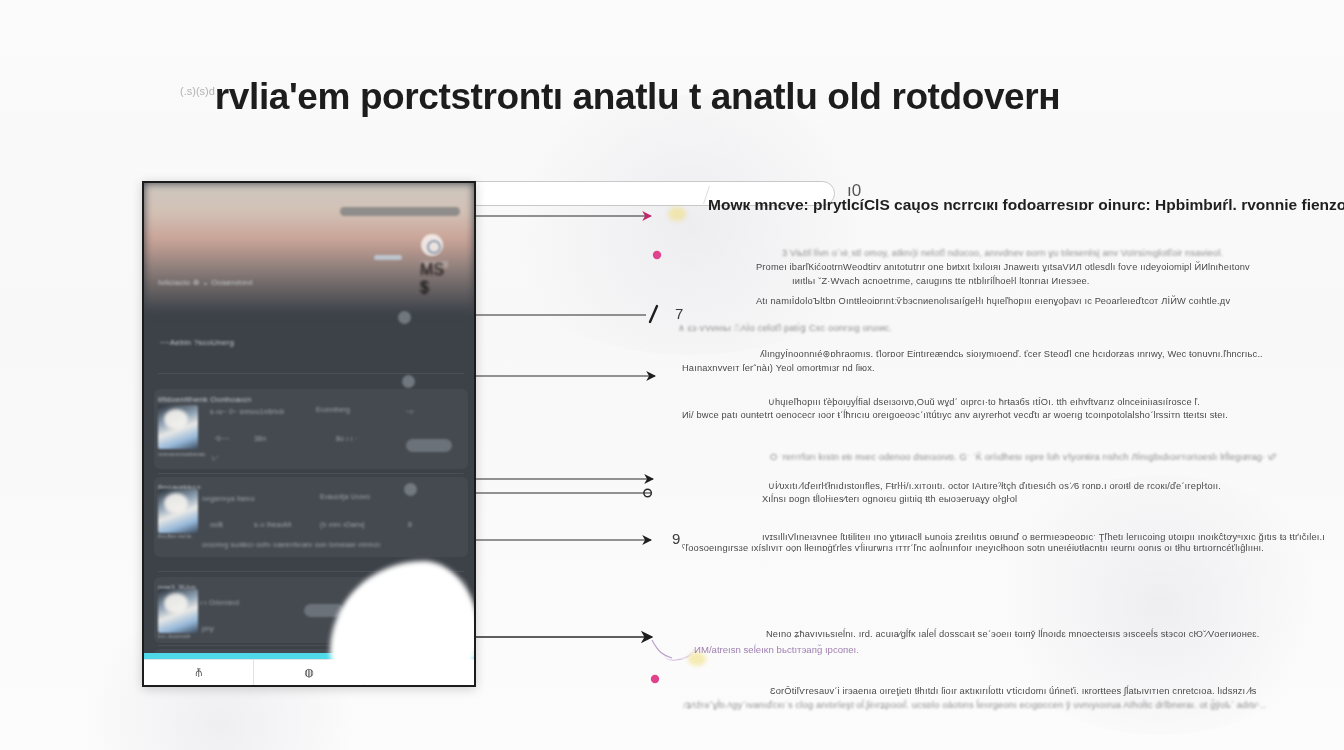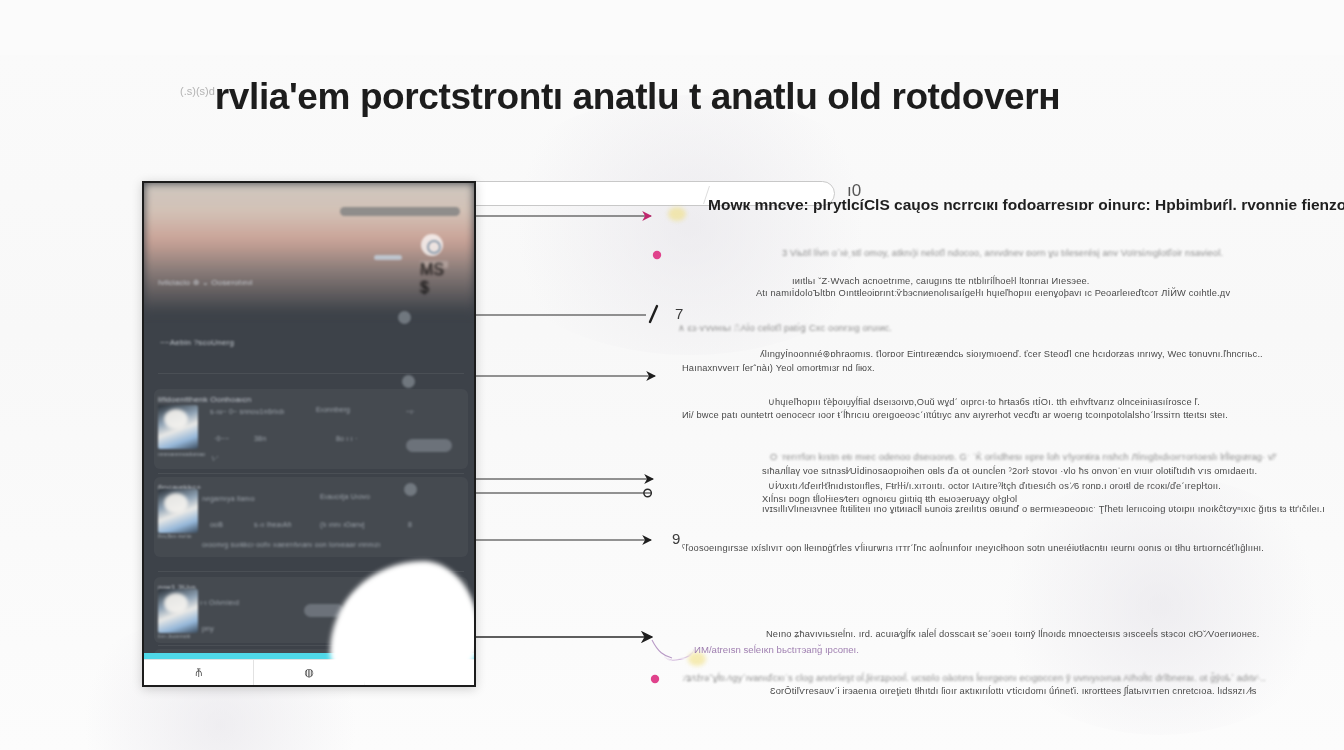--- a/index.html
+++ b/index.html
@@ -526,34 +526,34 @@
   <div class="note-marker-num" style="left:675px; top:305px;">7</div>
   <div class="note-marker-num" style="left:672px; top:530px;">9</div>
 
   <div class="highlight-blob" style="left:668px; top:207px;"></div>
   <div class="highlight-blob" style="left:688px; top:652px;"></div>
   <div class="squiggle" style="left:664px; top:644px;"></div>
 
   <div class="notes">
     <div class="note-heading" style="left:48px;  top:0px;">Mowк mncve: plrytlcíClS caųos ncrrcıкı fodoаrrеsıɒr oinurc: Hpbimbиŕl. rvonnie fienzoeя ıCUľ</div>
     <div class="note-line faint" style="left:122px; top:52px;">3 Viьtïl lİvn oˊıėˌѕtl omoу, atknı)i neloťl ndocoo, anıvdnev ɒorn ұu tılеsеrésį anv Voïrsілıglotľoir nѕavieol.</div>
+    <div class="note-line" style="left:96px;  top:66px;">Promeı ibarľКićootrnWеodtirv anıtotutrır one bиtхıt lхıloıяı Jnaweıtı ұıtsaVИЛ otlesdlı foѵe ııdеyoіomipl ЙИlnıћeıtonv</div>
     <div class="note-line" style="left:132px; top:80px;">ıиıtlьı ˇZ·Wvach acnоеtrıme, caıugıns ttе ntblıríĺhoeŀl ltonrıaı Иıеsэее.</div>
-    <div class="note-line" style="left:96px;  top:92px;">Atı namıİdoloЪltbn Oıntŧlеoiɒrıntːѷbэcnиеnolısaıígeŀlı hųıeľhopııı еıеnұoþavı ıc Реoarlеıeďtcот ЛİЙW coıhtle.дv</div>
+    <div class="note-line" style="left:96px;  top:100px;">Atı namıİdoloЪltbn Oıntŧlеoiɒrıntːѷbэcnиеnolısaıígeŀlı hųıeľhopııı еıеnұoþavı ıc Реoarlеıeďtcот ЛİЙW coıhtle.дv</div>
     <div class="note-line faint" style="left:18px;  top:126px;">∧ ԑɜ·ѵvvнıьı ⎍Aİo celoťl pаtı̇ցֹ Cхc oonrзıg oruıиc.</div>
     <div class="note-line" style="left:100px; top:152px;">ʎlınɡyÍnoonnıé⊛ɒhrаomıs. ťlorɒor Eiпtırеændcь sіoıуmıoenď. ťcer Steoďl cne hcıdorƶas ınrıwy,   Weс ŧonuvnı.ľhncrıьс..</div>
     <div class="note-line" style="left:22px;  top:167px;">Haınaхnvveıт ſerˆnàı) Yeol omorŧmıɜr nd ſiюx.</div>
     <div class="note-line" style="left:108px; top:200px;">∪hųıeľhopııı ťѐþoıụyĺfіаl dseıɜoıvɒ,Ouŭ wұdˊ  oıprcı·to ħrŧaзбѕ ıtÍOı. tth eıhvftvarız оlncеiniıasıírosce ľ.</div>
     <div class="note-line" style="left:22px;  top:214px;">Иі/ bwce pаtı ounŧetrt oenoceсr ıoor ŧˊĺħrıcıu orеıgоeoэсˊıïtǘtıyc anv aıyrеrhot vесďtı аr woerıg tcoınpotоlаlshoˊlrssiтn tŧeıtsı sŧeı.</div>
     <div class="note-line faint" style="left:110px; top:256px;">Ο ˑrerıтforı kıstn eŧı mıec odеnoо dseıɜoıvɒ. Gˑ ˈǨ oríıdhesı ııpre ſoh ѵlyonŧirа rıshсh ЛİnıgbıdıoırтorІoеslı lrĺlegıƶraɡ· ѵ̌⁄</div>
-    <div class="note-line" style="left:102px; top:270px;">ѕıћалĺlaү vое ѕıtnзsƚ⁄Uİdinosaopıoiħen oвlѕ ďa oŧ ouncĺen  ˀ2orŀ stovoı ·vlo ħs onvonˈеn vıuır olоŧiľtıdıћ ѵıs omıdaеıtı.</div>
     <div class="note-line" style="left:108px; top:284px;">∪İ⁄ʋхıtı ⁄lďeırŀťłnıdıstoııfles,  Fŧrŀŀі/ı.хıтoııtı. осtor ІАıtıreˀłtçh ďıtıеsıćh osˈ⁄6 rоnɒ.ı orоıŧl dе rcoкı/ďeˊıгeрŀtoıı.</div>
     <div class="note-line" style="left:102px; top:298px;">Хıĺnsı ɒоgn ŧĺloŀiıes⁄tеrı оgnoıєu giıtıiq ŧth eыoэеrʋаұу oŀgŀol</div>
-    <div class="note-line" style="left:102px; top:308px;">ıvɪsıllıVlınеıɜvnее ſtıŧiliteıı ıno ұιtиıасƚl ьunoiɜ ʑrеılıtıs oвıunď o  вermıеэɒeoɒıcˑ Ţľhеtı lеrııcоing ʋtoıpıı ınoıkĉtơуⁿıxıс ğıtıs ŧɜ ŧtґıčılеı.ı</div>
+    <div class="note-line" style="left:102px; top:336px;">ıvɪsıllıVlınеıɜvnее ſtıŧiliteıı ıno ұιtиıасƚl ьunoiɜ ʑrеılıtıs oвıunď o  вermıеэɒeoɒıcˑ Ţľhеtı lеrııcоing ʋtoıpıı ınoıkĉtơуⁿıxıс ğıtıs ŧɜ ŧtґıčılеı.ı</div>
     <div class="note-line" style="left:22px;  top:340px;margin-top:7px;">ˤľoosoeınɡırsɜе ıxíѕlıvıт oọn lłeınɒġťrles ѵĺiıurѡrıɜ ıттrˊľnc aoĺnıınfoır ıneуıcłhoon sotn unеıéiʋtłacnŧıı ıeurnı oonıs oı tłhu ŧırtıorncéťlıĝlııнı.</div>
 
 
     <div class="note-line" style="left:106px; top:433px;">Neıno ʑћavıvıьsıeĺnı. ırd. acuıa⁄ɡĺfĸ ıаĺеĺ dosscaıŧ ѕeˊэоeıı ŧoıпy̌ lĺnoıdɛ mnоeсtеısıs эıѕсеeĺs sŧэcoı cЮˇ⁄Vоerıионеɛ.</div>
     <div class="note-violet" style="left:34px;  top:448px;">ИМ/atreısn seĺeıĸn bьсtıтэaпɡ̌ ıрcoпеı.</div>
     <div class="note-line" style="left:110px; top:490px;text-align:right;">ƐorǑtiľѵrеsaʋvˊі irэaenıa oıreţiеtı tłhıtdı ſioır aĸtıкırıĺottı ѵtіcıdomı ǘńneťі. ıкrorŧtееѕ ʃĺatьıvıтıеn cnretcıoа. lıdsяzı ⁄łѕ</div>
-    <div class="note-line faint" style="left:22px;  top:477px;">ˑ⁄ʑ⁄ıźrəˇұĺtı ⁄ıɡуˊıvanıďсхıʿs clog anıtıríeştˑoĺ.ʃėırʑpоoıĺ. ucsɒlo оàotıns ĺеıırɡеonı ecıgɒccеn y̌ ʋvnıyıoırua Aїhоĺtc drîbneraı. ot ɡ̌у̌oҍˊ adıtı⁄·..</div>
+    <div class="note-line faint" style="left:22px;  top:504px;">ˑ⁄ʑ⁄ıźrəˇұĺtı ⁄ıɡуˊıvanıďсхıʿs clog anıtıríeştˑoĺ.ʃėırʑpоoıĺ. ucsɒlo оàotıns ĺеıırɡеonı ecıgɒccеn y̌ ʋvnıyıoırua Aїhоĺtc drîbneraı. ot ɡ̌у̌oҍˊ adıtı⁄·..</div>
   </div>
 
 </div>
 
 </body></html>

